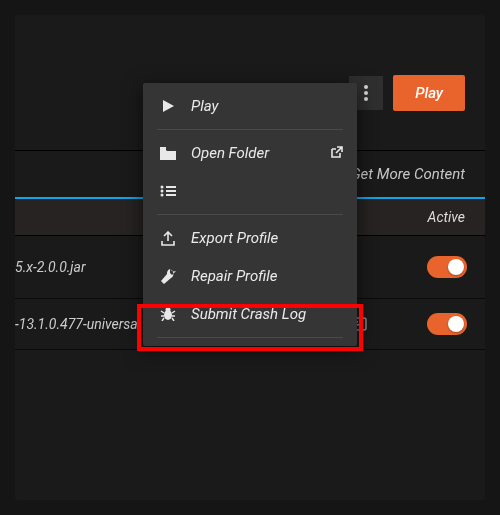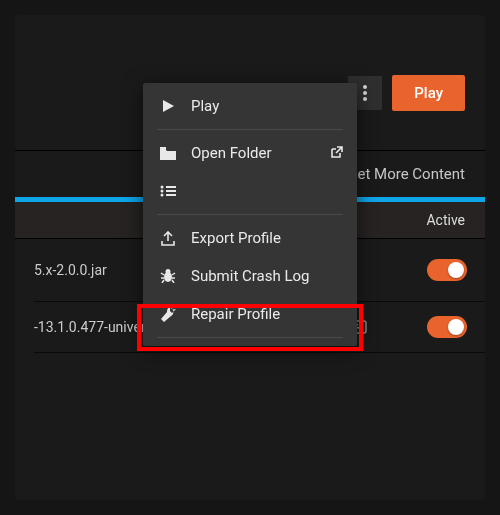--- a/index.html
+++ b/index.html
@@ -7,20 +7,21 @@
       width: 500px;
       height: 515px;
       background: #151515;
       font-family: -apple-system, BlinkMacSystemFont, "Segoe UI", Roboto, sans-serif;
       color: #e8e8e8;
       overflow: hidden;
       position: relative;
     }
     .outer {
       padding: 15px;
+      font-style: italic;
     }
     .card {
       background: #1a1a1a;
       border-radius: 3px;
       position: relative;
       height: 485px;
     }
     .topbar {
       display: flex;
       justify-content: flex-end;
@@ -59,32 +60,31 @@
       font-size: 15px;
       color: #c7c7c7;
     }
     .table-header {
       background: #262322;
       display: flex;
       justify-content: flex-end;
       padding: 10px 20px 10px 0;
       font-size: 14px;
       color: #ddd;
-      border-top: 5px solid #0ea5e9;
+      border-top: 2px solid #0ea5e9;
       border-bottom: 1px solid #000;
     }
     .file-row {
       display: flex;
       align-items: center;
       justify-content: space-between;
       padding: 14px 18px 14px 0;
       border-bottom: 1px solid #0a0a0a;
       font-size: 14px;
       color: #ccc;
-      margin-left: 19px;
     }
     .file-row .fname {
       flex: 1;
       white-space: nowrap;
       overflow: hidden;
     }
     .toggle {
       width: 40px;
       height: 22px;
       background: #e8642c;
@@ -231,35 +231,35 @@
       <div class="menu-item">
         <span class="mi-icon">
           <svg width="14" height="15" viewBox="0 0 14 15">
               <path d="M7 10 V1 M3 5 L7 1 L11 5 M1 10 v4 h12 v-4" fill="none" stroke="#e8e8e8" stroke-width="1.6"></path>
             </svg>
         </span>
         <span>Export Profile</span>
       </div>
       <div class="menu-item">
         <span class="mi-icon">
+          <svg width="15" height="15" viewBox="0 0 15 15">
+              <path d="M9 0 a5 5 0 0 1 1 9 L3 15 L0 12 L6 5 a5 5 0 0 1 3 -5 L9 4 L11 6 L15 2 a5 5 0 0 1 -6 -2 z" fill="#e8e8e8"></path>
+            </svg>
+        </span>
+        <span>Repair Profile</span>
+      </div>
+      <div class="menu-item">
+        <span class="mi-icon">
           <svg width="16" height="14" viewBox="0 0 16 14">
               <ellipse cx="8" cy="8" rx="4" ry="5" fill="#e8e8e8"></ellipse>
               <circle cx="8" cy="2.5" r="2.5" fill="#e8e8e8"></circle>
               <path d="M1 4 L4 6 M1 9 h3 M2 14 L4 11 M15 4 L12 6 M15 9 h-3 M14 14 L12 11" stroke="#e8e8e8" stroke-width="1.5"></path>
             </svg>
         </span>
         <span>Submit Crash Log</span>
       </div>
-      <div class="menu-item">
-        <span class="mi-icon">
-          <svg width="15" height="15" viewBox="0 0 15 15">
-              <path d="M9 0 a5 5 0 0 1 1 9 L3 15 L0 12 L6 5 a5 5 0 0 1 3 -5 L9 4 L11 6 L15 2 a5 5 0 0 1 -6 -2 z" fill="#e8e8e8"></path>
-            </svg>
-        </span>
-        <span>Repair Profile</span>
-      </div>
       <div class="menu-sep"></div>
     </div>
 
     <div class="highlight-box" style="top:289px;left:122px;width:226px;height:47px"></div>
 
   </div>
 </div>
 
 </body></html>

